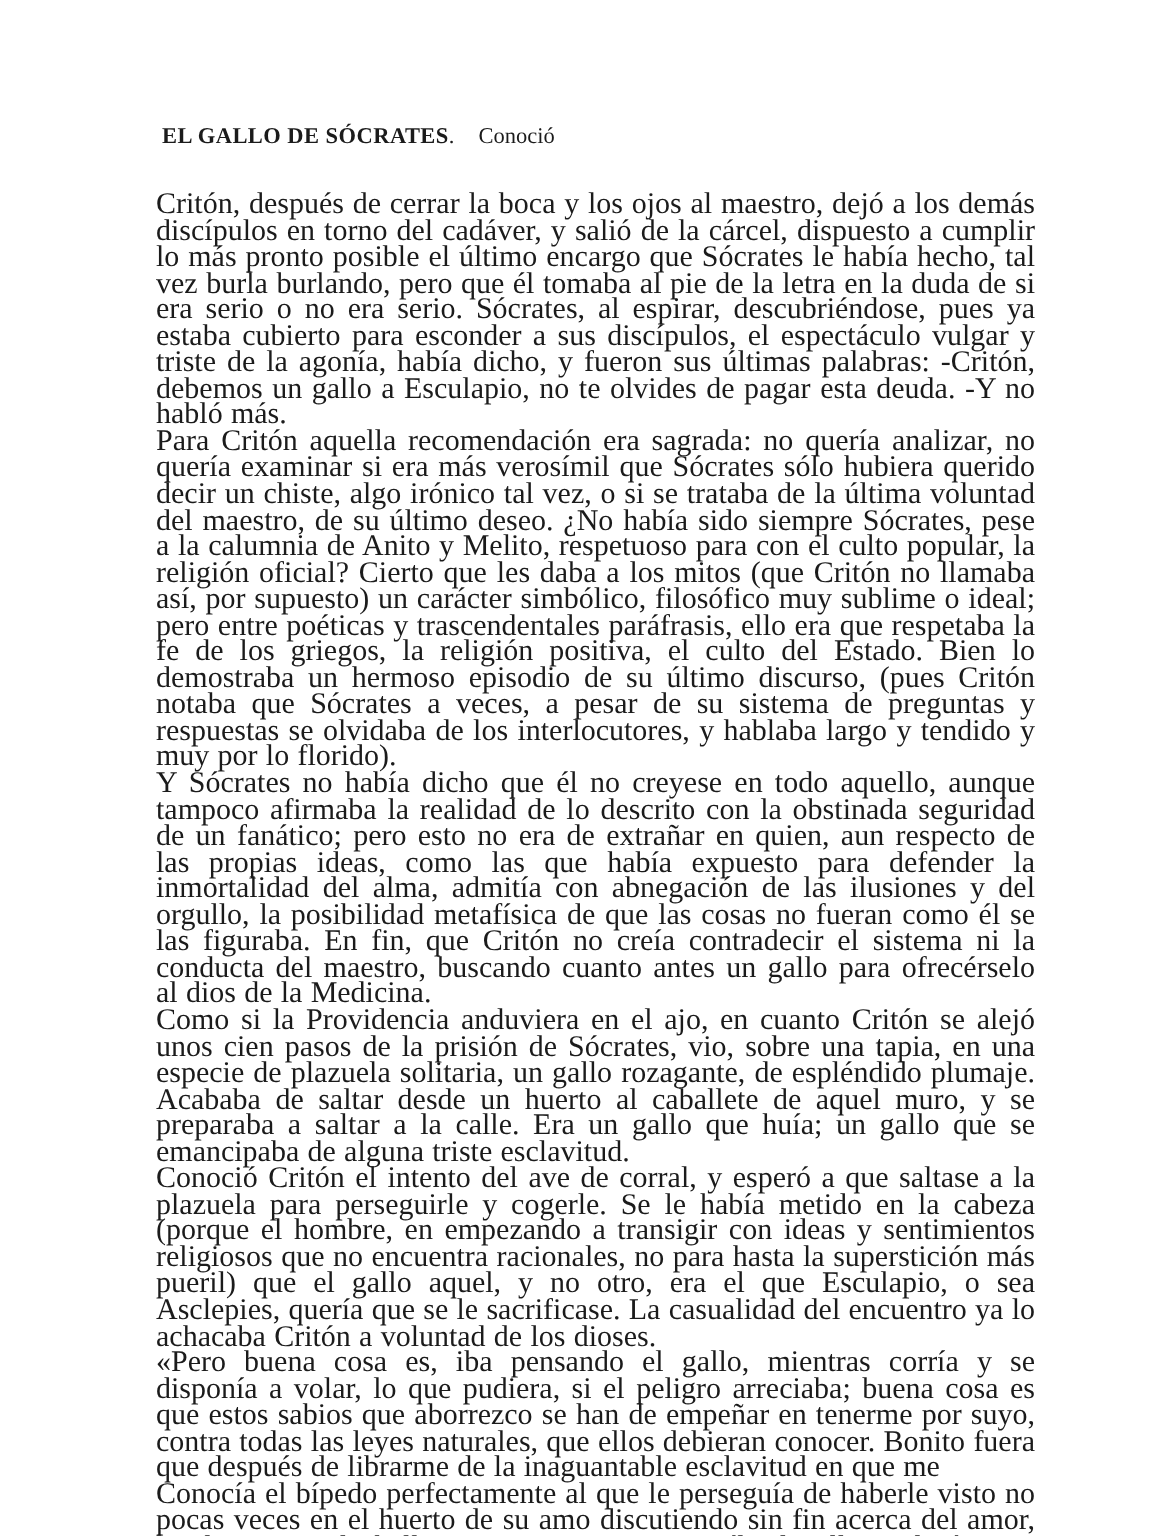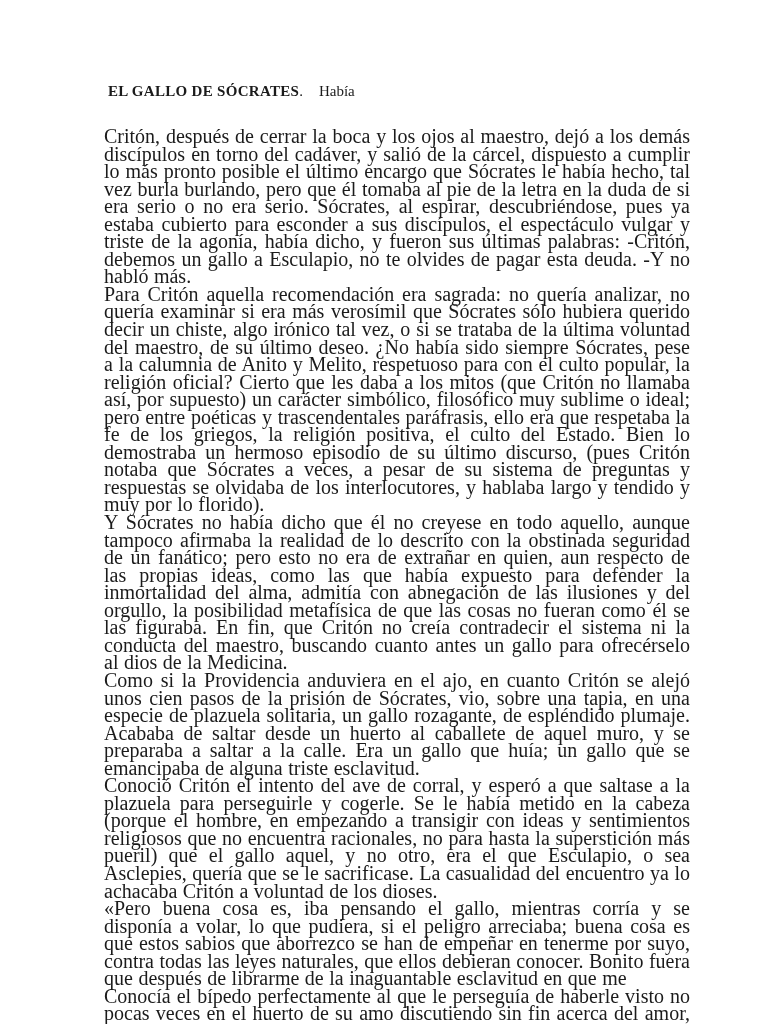--- a/index.html
+++ b/index.html
@@ -49,21 +49,21 @@
     word-spacing: 0.5px;
   }
 </style>
 </head>
 <body>
 
 <div class="page">
   <div class="content">
 
     <div class="title-line">
-      <span class="title-main">EL GALLO DE SÓCRATES</span><span class="title-period">.</span><span class="author">Había</span>
+      <span class="title-main">EL GALLO DE SÓCRATES</span><span class="title-period">.</span><span class="author">Conoció</span>
     </div>
 
     <div class="body-text">
       <p>Critón, después de cerrar la boca y los ojos al maestro, dejó a los demás discípulos en torno del cadáver, y salió de la cárcel, dispuesto a cumplir lo más pronto posible el último encargo que Sócrates le había hecho, tal vez burla burlando, pero que él tomaba al pie de la letra en la duda de si era serio o no era serio. Sócrates, al espirar, descubriéndose, pues ya estaba cubierto para esconder a sus discípulos, el espectáculo vulgar y triste de la agonía, había dicho, y fueron sus últimas palabras: -Critón, debemos un gallo a Esculapio, no te olvides de pagar esta deuda. -Y no habló más.</p>
       <p>Para Critón aquella recomendación era sagrada: no quería analizar, no quería examinar si era más verosímil que Sócrates sólo hubiera querido decir un chiste, algo irónico tal vez, o si se trataba de la última voluntad del maestro, de su último deseo. ¿No había sido siempre Sócrates, pese a la calumnia de Anito y Melito, respetuoso para con el culto popular, la religión oficial? Cierto que les daba a los mitos (que Critón no llamaba así, por supuesto) un carácter simbólico, filosófico muy sublime o ideal; pero entre poéticas y trascendentales paráfrasis, ello era que respetaba la fe de los griegos, la religión positiva, el culto del Estado. Bien lo demostraba un hermoso episodio de su último discurso, (pues Critón notaba que Sócrates a veces, a pesar de su sistema de preguntas y respuestas se olvidaba de los interlocutores, y hablaba largo y tendido y muy por lo florido).</p>
       <p>Y Sócrates no había dicho que él no creyese en todo aquello, aunque tampoco afirmaba la realidad de lo descrito con la obstinada seguridad de un fanático; pero esto no era de extrañar en quien, aun respecto de las propias ideas, como las que había expuesto para defender la inmortalidad del alma, admitía con abnegación de las ilusiones y del orgullo, la posibilidad metafísica de que las cosas no fueran como él se las figuraba. En fin, que Critón no creía contradecir el sistema ni la conducta del maestro, buscando cuanto antes un gallo para ofrecérselo al dios de la Medicina.</p>
       <p>Como si la Providencia anduviera en el ajo, en cuanto Critón se alejó unos cien pasos de la prisión de Sócrates, vio, sobre una tapia, en una especie de plazuela solitaria, un gallo rozagante, de espléndido plumaje. Acababa de saltar desde un huerto al caballete de aquel muro, y se preparaba a saltar a la calle. Era un gallo que huía; un gallo que se emancipaba de alguna triste esclavitud.</p>
       <p>Conoció Critón el intento del ave de corral, y esperó a que saltase a la plazuela para perseguirle y cogerle. Se le había metido en la cabeza (porque el hombre, en empezando a transigir con ideas y sentimientos religiosos que no encuentra racionales, no para hasta la superstición más pueril) que el gallo aquel, y no otro, era el que Esculapio, o sea Asclepies, quería que se le sacrificase. La casualidad del encuentro ya lo achacaba Critón a voluntad de los dioses.</p>
       <p>«Pero buena cosa es, iba pensando el gallo, mientras corría y se disponía a volar, lo que pudiera, si el peligro arreciaba; buena cosa es que estos sabios que aborrezco se han de empeñar en tenerme por suyo, contra todas las leyes naturales, que ellos debieran conocer. Bonito fuera que después de librarme de la inaguantable esclavitud en que me</p>
       <p>Conocía el bípedo perfectamente al que le perseguía de haberle visto no pocas veces en el huerto de su amo discutiendo sin fin acerca del amor, la elocuencia, la belleza, etc., etc.; mientras él, el gallo, seducía cien gallinas en cinco minutos, sin tanta filosofía.</p>

